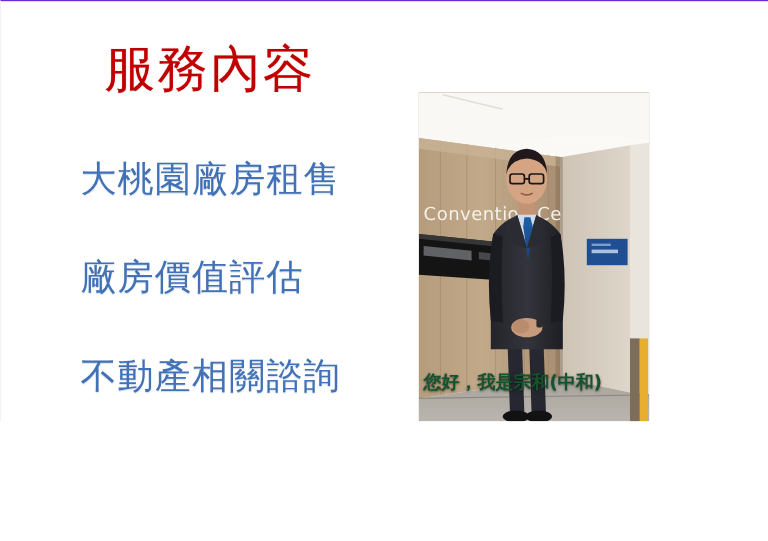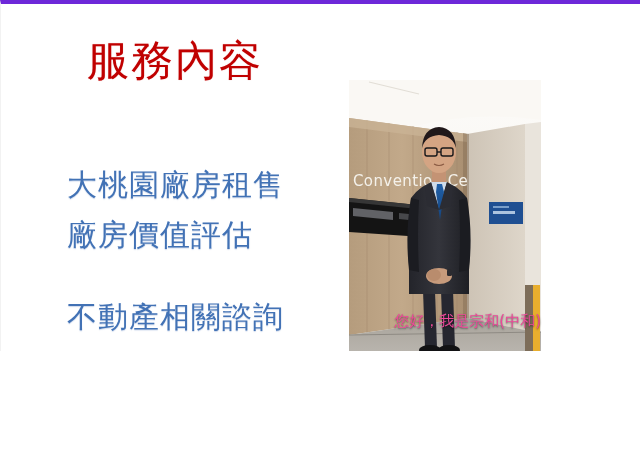--- a/index.html
+++ b/index.html
@@ -10,21 +10,21 @@
   body {
     font-family: "DejaVu Sans", "Liberation Sans", sans-serif;
   }
   #slide {
     position: relative;
     width: 640px;
     height: 351px;
     background: #ffffff;
     overflow: hidden;
     box-sizing: border-box;
-    border-top: 4px solid #6d28d9;
+    border-top: 1px solid #6d28d9;
     border-left: 1px solid #f2f2f2;
   }
 
   
   .title {
     position: absolute;
     left: 86px;
     top: 32px;
     font-size: 42px;
     line-height: 50px;
@@ -42,21 +42,21 @@
     left: 66px;
     font-size: 30px;
     line-height: 38px;
     letter-spacing: 1px;
     color: #4272B5;
     font-family: "DejaVu Serif", "Liberation Serif", serif;
     font-weight: 400;
     white-space: nowrap;
     text-shadow: 0 1px 1px rgba(120,150,200,0.35);
   }
-  .service-line.l0 { top: 130px; margin-top: 32px; }
+  .service-line.l0 { top: 130px; }
   .service-line.l1 { top: 212px; }
   .service-line.l2 { top: 294px; text-align: center; }
 
   
   .phone-line {
     position: absolute;
     left: 62px;
     top: 372px;
     font-size: 27px;
     line-height: 34px;
@@ -80,25 +80,25 @@
   }
   .photo svg { display: block; width: 100%; height: 100%; }
 
   .photo-caption {
     position: absolute;
     left: 352px;
     top: 307px;
     width: 188px;
     font-size: 15px;
     line-height: 20px;
-    color: #ec4899;
+    color: #14532d;
     font-family: "DejaVu Sans", "Liberation Sans", sans-serif;
-    font-weight: 400;
-    white-space: nowrap;
-    text-align: right;
+    font-weight: 700;
+    white-space: nowrap;
+    text-align: left;
     text-shadow: 0 1px 2px rgba(0,0,0,0.55);
   }
 </style>
 </head>
 <body>
 
 <div id="slide">
 
   <div class="title">服務內容</div>
 

